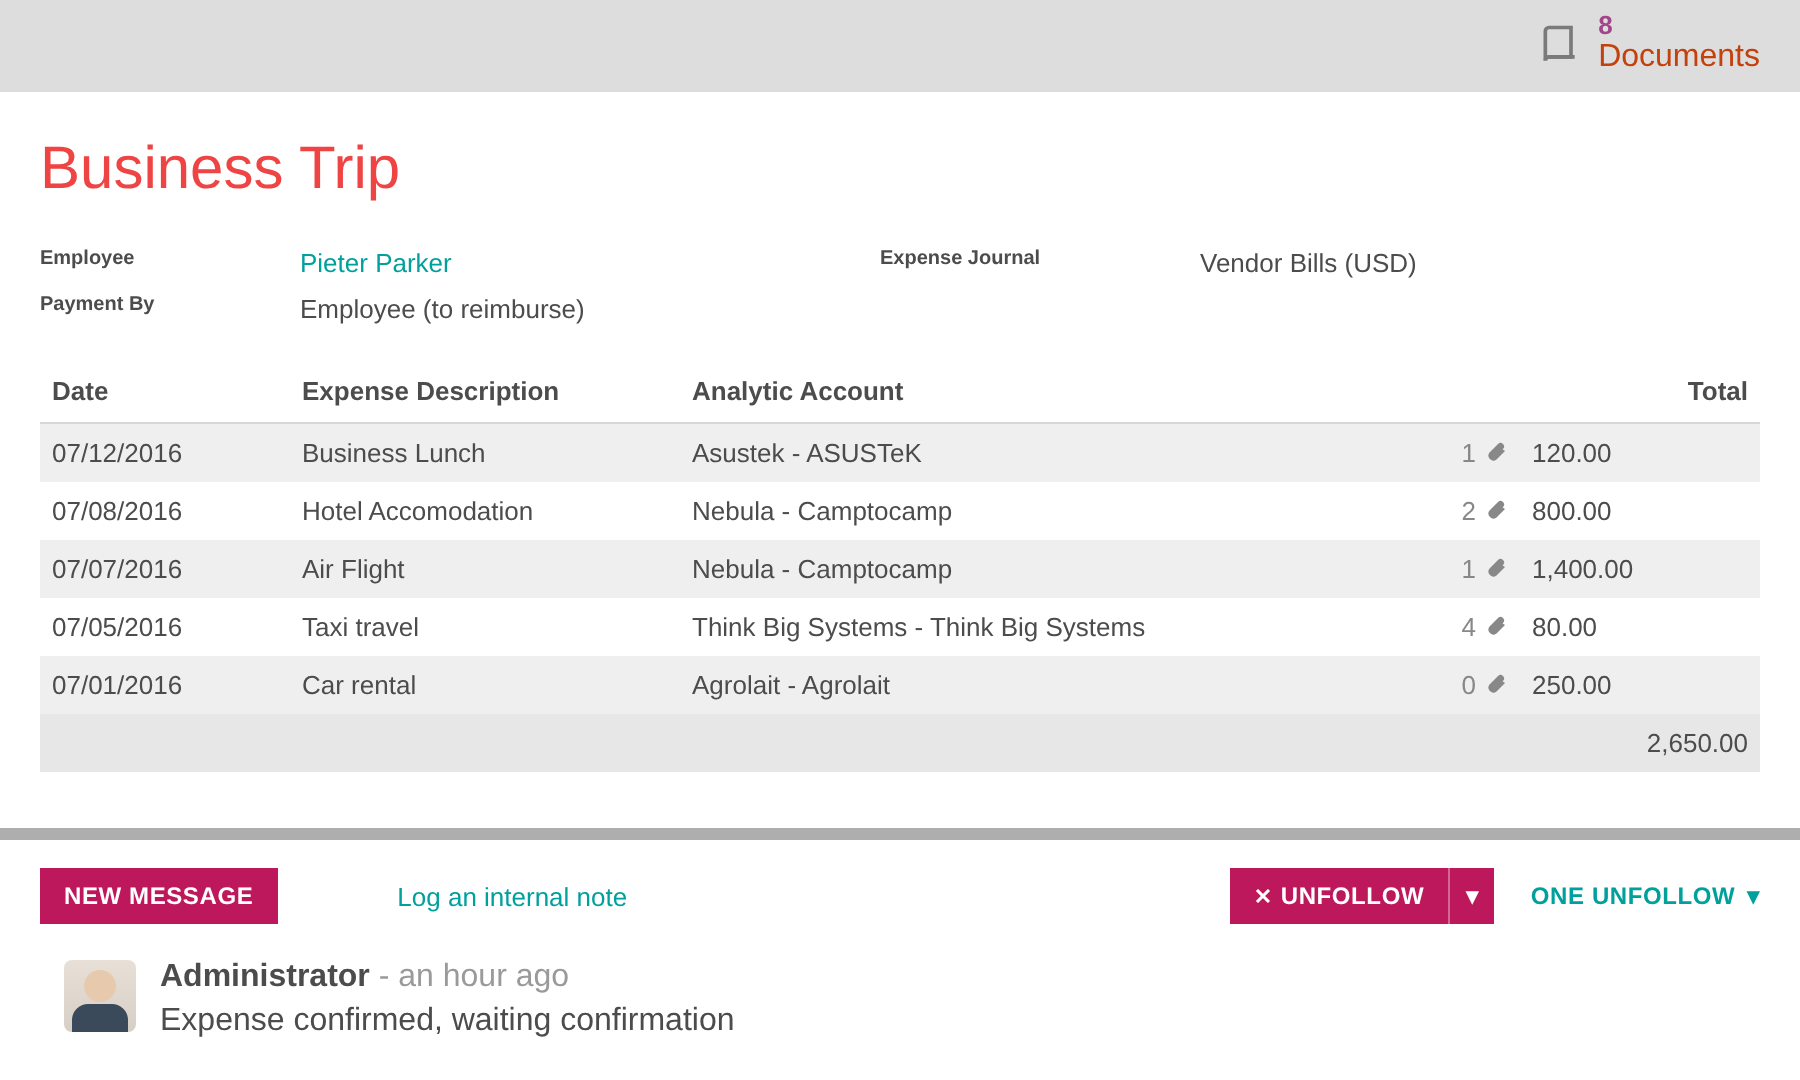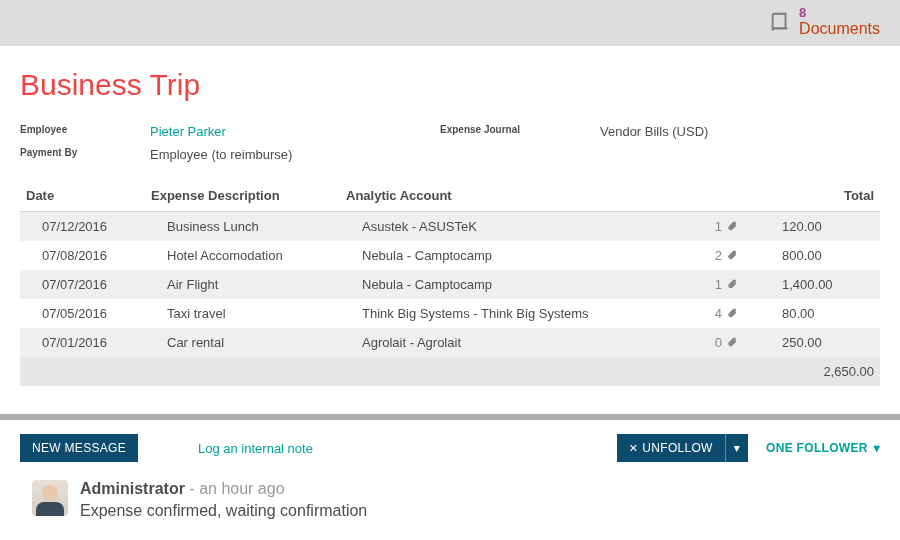--- a/index.html
+++ b/index.html
@@ -12,31 +12,31 @@
   .doc-widget svg { width: 22px; height: 22px; }
   .content { padding: 22px 20px 0 20px; }
   h1 { font-size: 30px; font-weight: 400; color: #ef4444; margin-bottom: 22px; }
   .fields { display: grid; grid-template-columns: 130px 290px 160px 1fr; row-gap: 8px; margin-bottom: 18px; }
   .flabel { font-weight: 700; color: #4c4c4c; font-size: 10px; }
   .fval { font-size: 13px; color: #4c4c4c; }
   .fval.link { color: #00a09d; cursor: pointer; }
   table { width: 100%; border-collapse: collapse; font-size: 13px; }
   thead th { text-align: left; font-weight: 700; color: #4c4c4c; padding: 8px 6px; border-bottom: 1px solid #d7d7d7; }
   thead th.right { text-align: right; }
-  tbody td { padding: 7px 22px; color: #4c4c4c; }
+  tbody td { padding: 7px 6px; color: #4c4c4c; }
   tbody tr:nth-child(odd) { background: #efefef; }
   tbody td.right { text-align: left; }
   .attach-cell { text-align: right; white-space: nowrap; color: #888; }
   .attach-cell svg { width: 12px; height: 12px; vertical-align: -1px; margin-left: 4px; fill: #888; }
   tfoot td { padding: 7px 6px; background: #e7e7e7; text-align: right; font-size: 13px; }
   .thick-divider { height: 6px; background: #aeaeae; margin-top: 28px; }
   .chatter { padding: 14px 20px 20px 20px; }
   .chatter-top { display: flex; align-items: center; justify-content: space-between; margin-bottom: 18px; }
   .chatter-left { display: flex; align-items: center; gap: 16px; }
-  .btn-green { background: #0c4a6e; color: #fff; border: none; padding: 7px 12px; font-size: 12px; font-weight: 400; letter-spacing: .3px; cursor: pointer; text-align: right; }
+  .btn-green { background: #be185d; color: #fff; border: none; padding: 7px 12px; font-size: 12px; font-weight: 700; letter-spacing: .3px; cursor: pointer; text-align: right; }
   .btn-green.small { padding: 7px 8px; }
   .link-teal { color: #00a09d; font-size: 13px; cursor: pointer; padding-left: 44px; }
   .chatter-right { display: flex; align-items: center; gap: 18px; }
   .unfollow-group { display: flex; }
   .unfollow-group .btn-green:first-child { border-right: 1px solid rgba(255,255,255,.35); }
   .followers { color: #00a09d; font-size: 12px; font-weight: 600; letter-spacing: .3px; cursor: pointer; display: flex; align-items: center; gap: 6px; }
   .msg { display: flex; gap: 12px; padding-left: 12px; }
   .avatar { width: 36px; height: 36px; border-radius: 4px; background: linear-gradient(#e8e0d6,#d7cfc5); position: relative; overflow: hidden; flex-shrink: 0; }
   .avatar::before { content:""; position:absolute; top:5px; left:10px; width:16px; height:16px; background:#e7c9ad; border-radius:50%; }
   .avatar::after { content:""; position:absolute; bottom:-6px; left:4px; width:28px; height:20px; background:#3a4a5a; border-radius:8px 8px 0 0; }
@@ -161,21 +161,21 @@
     <div class="chatter-left">
       <button class="btn-green">NEW MESSAGE</button>
       <span class="link-teal">Log an internal note</span>
     </div>
     <div class="chatter-right">
       <div class="unfollow-group">
         <button class="btn-green"><span style="font-size:11px;margin-right:4px">✕</span><span>UNFOLLOW</span></button>
         <button class="btn-green small"><span>▾</span></button>
       </div>
       <div class="followers">
-        <span>ONE FOLLOWER</span>
+        <span>ONE UNFOLLOW</span>
         <span>▾</span>
       </div>
     </div>
   </div>
 
   <div class="msg">
     <div class="avatar"></div>
     <div class="msg-body">
       <div class="msg-head">
         <span class="author">Administrator</span>

